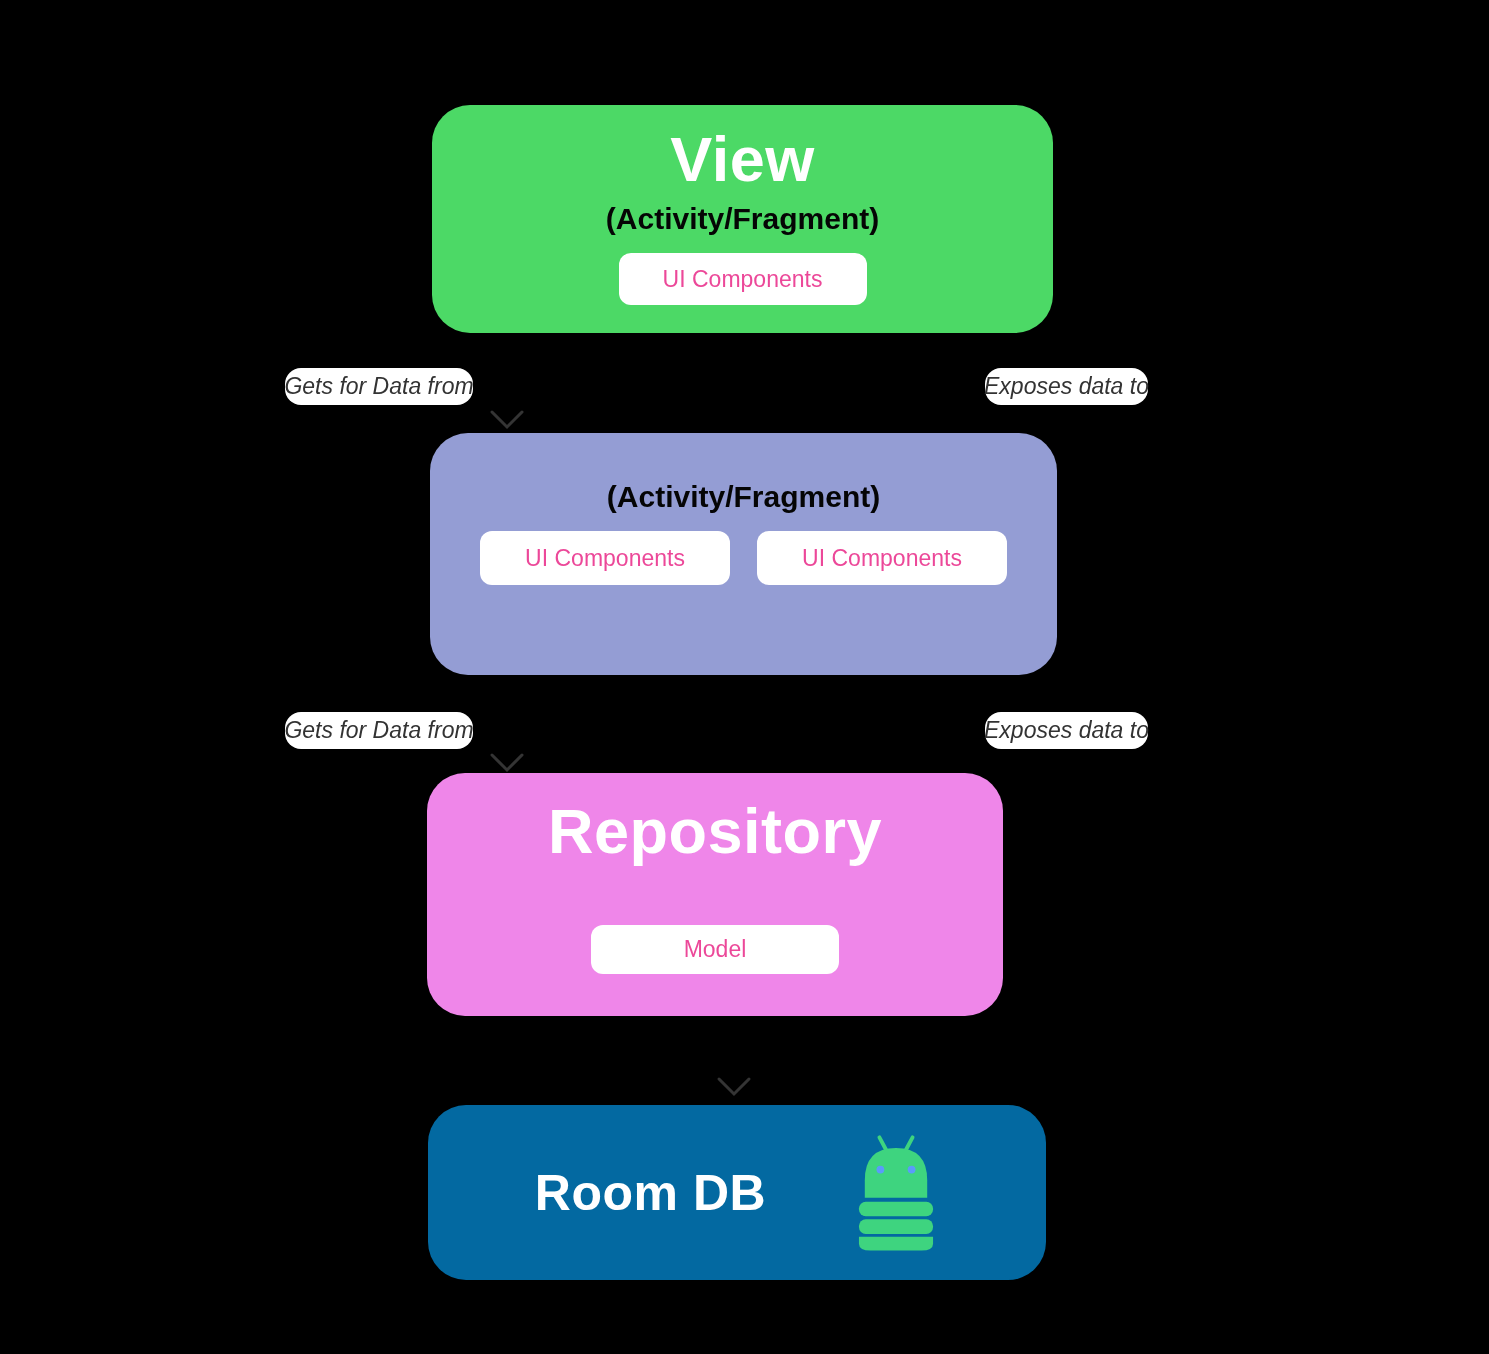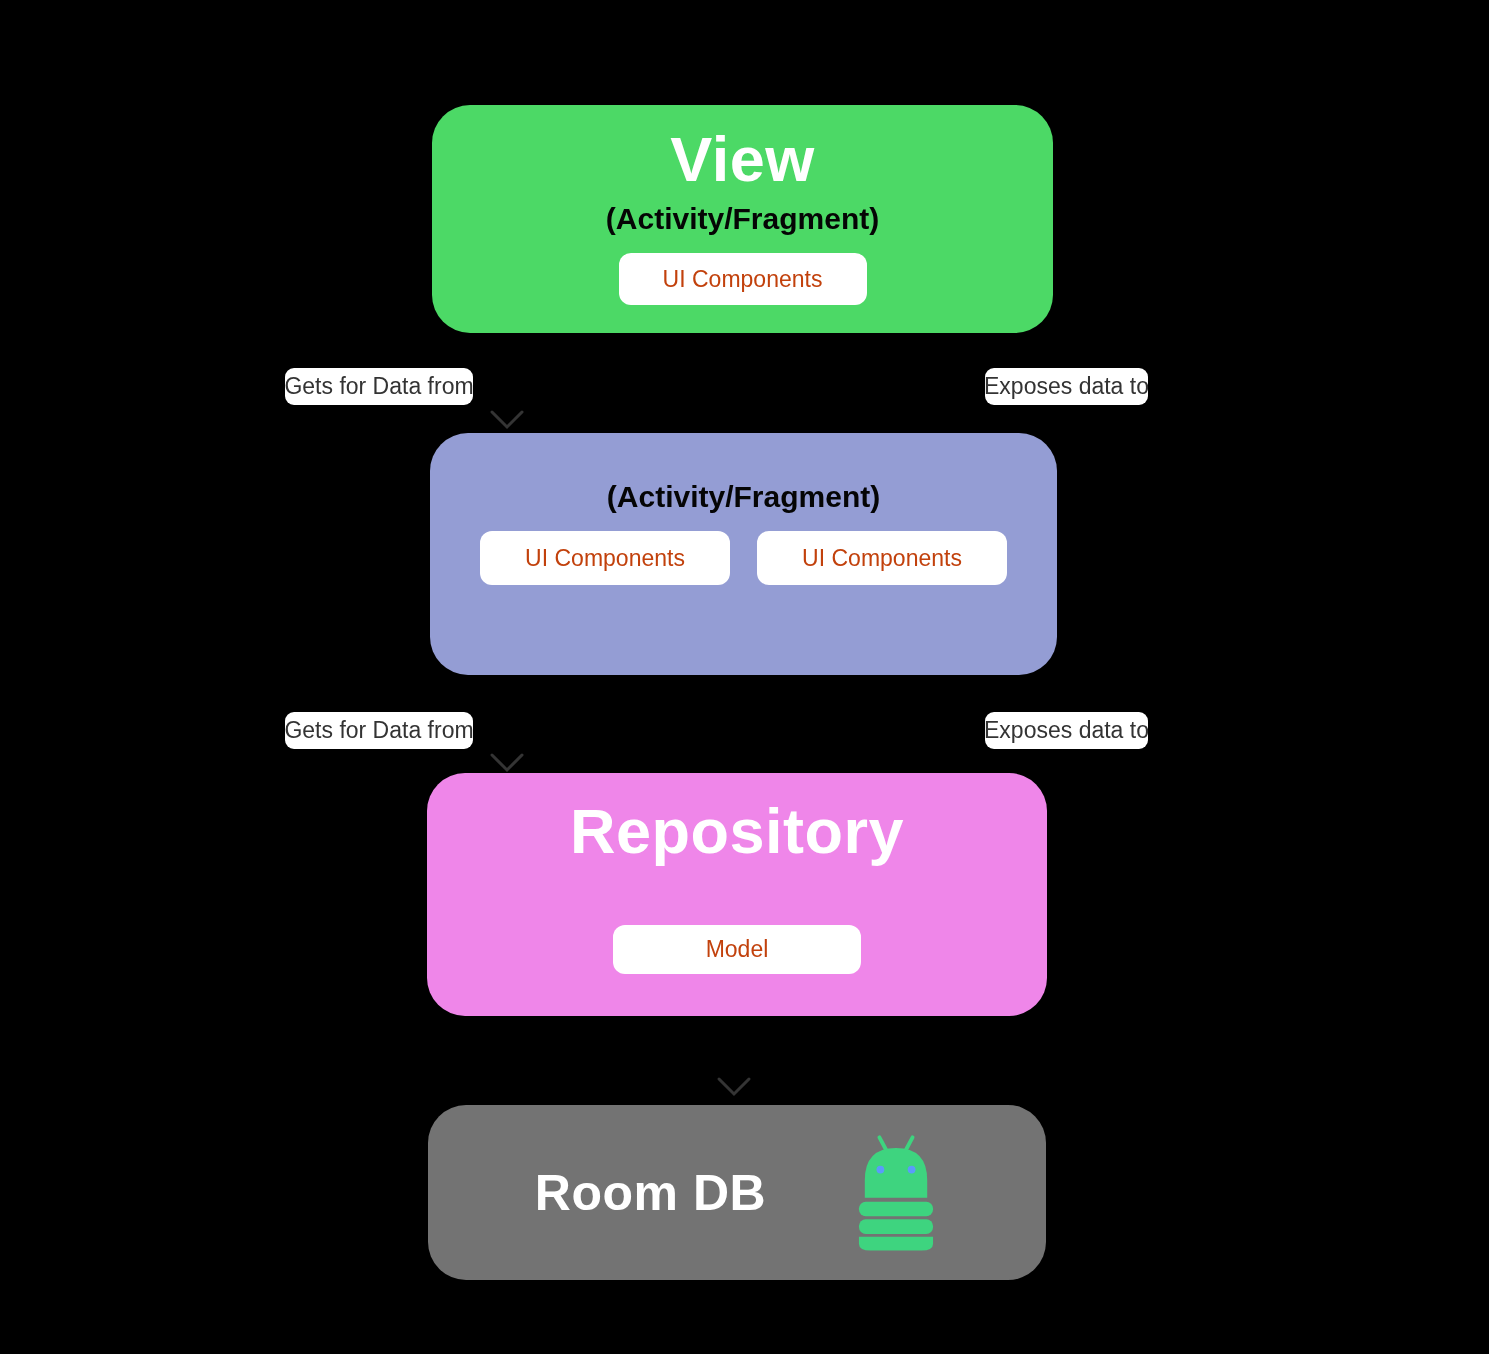--- a/index.html
+++ b/index.html
@@ -7,46 +7,46 @@
     position:relative; width:1489px; height:1354px; background:#000;
     overflow:hidden; font-family:"Liberation Sans", sans-serif;
   }
   .box {
     position:absolute; border-radius:38px; box-sizing:border-box;
     display:flex; flex-direction:column; align-items:center;
   }
   .box-title { margin:0; color:#fff; font-weight:bold; font-size:63px; line-height:56px; letter-spacing:.5px; }
   .box-subtitle { color:#050505; font-weight:700; font-size:30px; line-height:36px; margin-top:14px; }
   .chip {
-    background:#fff; border-radius:12px; color:#c2410c;
+    background:#fff; border-radius:12px; color:#ec4899;
     display:flex; align-items:center; justify-content:center;
     font-size:23px; font-weight:500;
   }
   #box-view { left:432px; top:105px; width:621px; height:228px; padding-top:26px; }
   #box-view .chip { margin-top:16px; width:248px; height:52px; }
 
   #box-viewmodel { left:430px; top:433px; width:627px; height:242px; padding-top:32px; }
   .chips-row { display:flex; gap:27px; margin-top:16px; }
   #box-viewmodel .chip { width:250px; height:54px; margin-top:0; }
 
-  #box-repository { left:427px; top:773px; width:620px; height:243px; padding-top:30px; }
+  #box-repository { left:427px; top:773px; width:576px; height:243px; padding-top:30px; }
   #box-repository .chip { margin-top:66px; width:248px; height:49px; }
 
   #box-roomdb { left:428px; top:1105px; width:618px; height:175px; }
   .roomdb-title-wrap {
     position:absolute; left:0; top:0; width:445px; height:100%;
     display:flex; align-items:center; justify-content:center;
   }
   .roomdb-title { color:#fff; font-weight:bold; font-size:50px; letter-spacing:.5px; }
   .android-icon { position:absolute; left:429px; top:26px; }
 
   .conn-label {
-    position:absolute; background:#fff; border-radius:9px; height:37px;
+    position:absolute; background:#fff; border-radius:16px; height:37px;
     box-sizing:border-box; display:flex; align-items:center; justify-content:center;
-    font-size:23px; color:#333; white-space:nowrap;
+    font-size:23px; color:#333; white-space:nowrap;font-style:italic;
   }
   #label-1-left  { left:285px; top:368px; width:188px; }
   #label-1-right { left:985px; top:368px; width:163px; }
   #label-2-left  { left:285px; top:712px; width:188px; }
   #label-2-right { left:985px; top:712px; width:163px; }
 
   .chev { position:absolute; }
   .chev polyline { fill:none; stroke-width:3px; stroke-linecap:round; stroke-linejoin:miter; }
   #chev-1 { left:489px; top:409px; }
   #chev-2 { left:489px; top:752px; }
@@ -85,21 +85,21 @@
 
   <section class="box" id="box-repository" style="background-color: rgb(239, 134, 233);">
     <h1 class="box-title">Repository</h1>
     <div class="chip">Model</div>
   </section>
 
   <svg class="chev" id="chev-3" width="36" height="22" viewBox="0 0 36 22">
     <polyline points="3,3 18,18 33,3" style="stroke: rgb(52, 52, 52);"></polyline>
   </svg>
 
-  <section class="box" id="box-roomdb" style="background-color: #737373;">
+  <section class="box" id="box-roomdb" style="background-color: #0369a1;">
     <div class="roomdb-title-wrap">
       <span class="roomdb-title">Room DB</span>
     </div>
     <svg class="android-icon" width="78" height="120" viewBox="0 0 80 122">
       <g style="fill: rgb(62, 212, 127);">
         <g stroke-width="4" stroke-linecap="round" fill="none" style="stroke: rgb(62, 212, 127);">
           <line x1="23" y1="6" x2="31" y2="21"></line>
           <line x1="57" y1="6" x2="49" y2="21"></line>
         </g>
         <path d="M 8 68 L 8 50 Q 8 17 40 17 Q 72 17 72 50 L 72 68 Z"></path>

